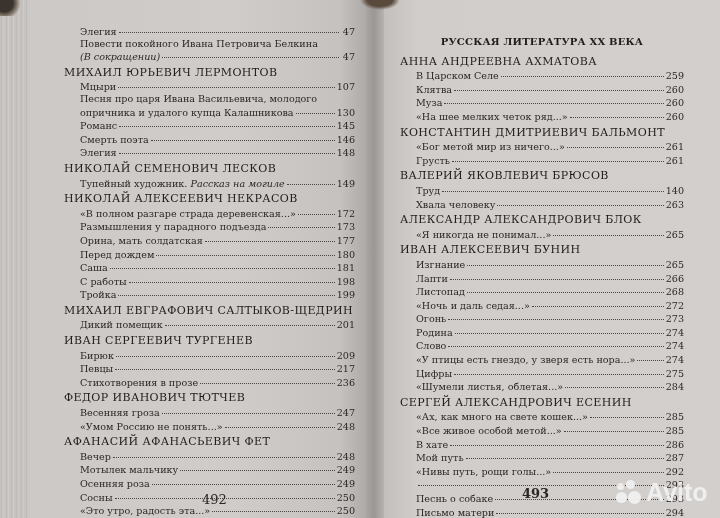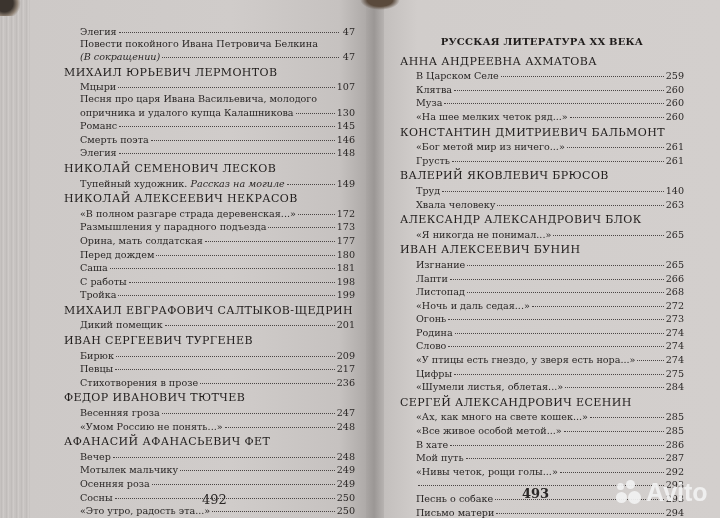--- a/index.html
+++ b/index.html
@@ -336,21 +336,21 @@
         <span class="title"><span>В хате</span></span>
         <span class="dots"></span>
         <span class="page">286</span>
       </div>
       <div class="entry">
         <span class="title"><span>Мой путь</span></span>
         <span class="dots"></span>
         <span class="page">287</span>
       </div>
       <div class="entry">
-        <span class="title"><span>«Нивы четок, рощи голы...»</span></span>
+        <span class="title"><span>«Нивы путь, рощи голы...»</span></span>
         <span class="dots"></span>
         <span class="page">292</span>
       </div>
       <div class="entry">
         <span class="dots"></span>
         <span class="page">293</span>
       </div>
       <div class="entry">
         <span class="title"><span>Песнь о собаке</span></span>
         <span class="dots"></span>

